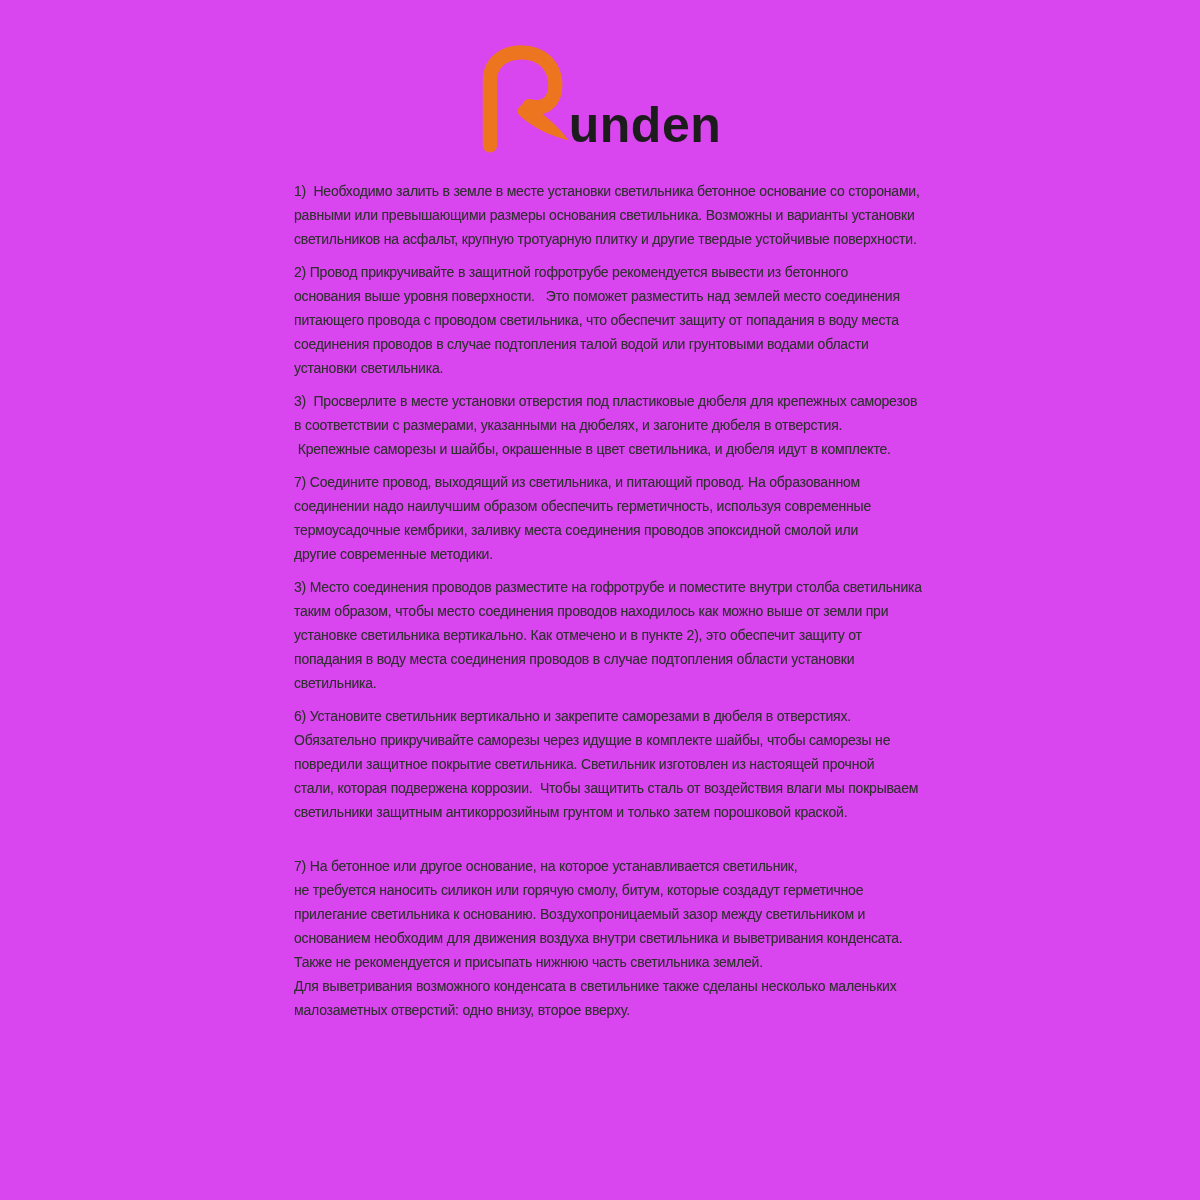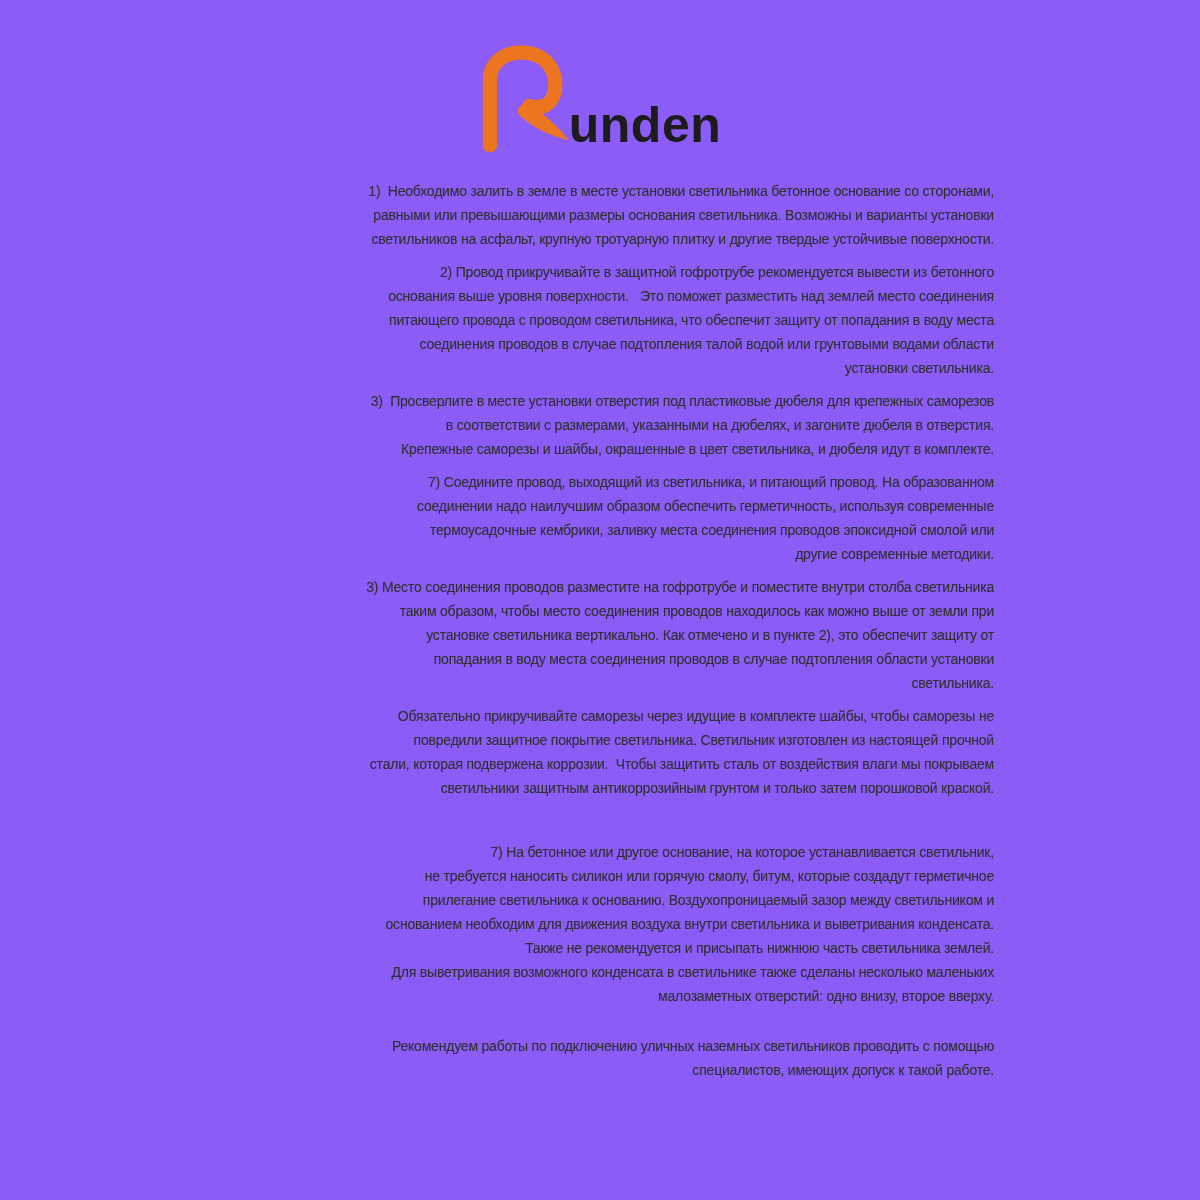--- a/index.html
+++ b/index.html
@@ -8,21 +8,21 @@
     --logo-dark:#1c1c1c;
   }
   *{margin:0;padding:0;box-sizing:border-box;}
   html,body{background:#ffffff;}
   body{
     width:1200px;height:1200px;
     font-family:"Liberation Sans", sans-serif;
     color:var(--ink);
     overflow:hidden;
   }
-  .page{width:1200px;height:1200px;background:#8b5cf6;position:relative;}
+  .page{width:1200px;height:1200px;background:#d946ef;position:relative;}
   .logo-block{
     padding-top:44px;
     display:flex;
     justify-content:center;
     align-items:flex-end;
   }
   .logo-r{display:block;}
   .wordmark{
     font-weight:700;
     font-size:50px;
@@ -49,24 +49,23 @@
     font-size:14px;
     line-height:24px;
     letter-spacing:-0.2px;
     color:var(--ink);
     text-shadow:0 0 0.5px rgba(48,48,48,0.30);
   }
   .para{
     white-space:pre-wrap;
     margin:0 0 9px 0;
     font-weight:400;
-    text-align:right;
   }
   .para .b{font-weight:400;}
-  .body-col .para:nth-child(7){margin-top:40px;}
+  .body-col .para:nth-child(7){margin-top:30px;}
   .body-col .para:nth-child(8){margin-top:26px;}
 </style>
 </head>
 <body>
 
 <div class="page">
 
   <div class="logo-block">
     <svg class="logo-r" width="94" height="109" viewBox="0 0 112 130" aria-hidden="true">
       <path d="M 13 121 L 13 44 C 13 20 32 10 50 10 C 76 10 91 27 91 49 C 91 70 77 79 60 74" fill="none" stroke="var(--orange)" stroke-width="17" stroke-linecap="round" stroke-linejoin="round"></path>
@@ -90,28 +89,27 @@
  Крепежные саморезы и шайбы, окрашенные в цвет светильника, и дюбеля идут в комплекте.</span></p>
       <p class="para"><span>7) Соедините провод, выходящий из светильника, и питающий провод. </span><span class="b">На образованном
 соединении надо наилучшим образом обеспечить герметичность, используя современные
 термоусадочные кембрики, заливку места соединения проводов эпоксидной смолой или
 другие современные методики.</span></p>
       <p class="para"><span>3) Место соединения проводов разместите на гофротрубе и </span><span class="b">поместите внутри столба светильника
 таким образом, чтобы место соединения проводов находилось как можно выше от земли при
 установке светильника вертикально.</span><span> Как отмечено и в пункте 2), это обеспечит защиту от
 попадания в воду места соединения проводов в случае подтопления области установки
 светильника.</span></p>
-      <p class="para"><span class="b">Обязательно прикручивайте саморезы через идущие в комплекте шайбы, чтобы саморезы не
+      <p class="para"><span>6) Установите светильник вертикально и закрепите саморезами в дюбеля в отверстиях.
+</span><span class="b">Обязательно прикручивайте саморезы через идущие в комплекте шайбы, чтобы саморезы не
 повредили защитное покрытие светильника.</span><span> Светильник изготовлен из настоящей прочной
 стали, которая подвержена коррозии.  Чтобы защитить сталь от воздействия влаги мы покрываем
 светильники защитным антикоррозийным грунтом и только затем порошковой краской.</span></p>
       <p class="para"><span>7) </span><span class="b">На бетонное или другое основание, на которое устанавливается светильник,
 не требуется наносить силикон или горячую смолу, битум,</span><span> которые создадут герметичное
 прилегание светильника к основанию. Воздухопроницаемый зазор между светильником и
 основанием необходим для движения воздуха внутри светильника и выветривания конденсата.
 Также не рекомендуется и присыпать нижнюю часть светильника землей.
 Для выветривания возможного конденсата в светильнике также сделаны несколько маленьких
 малозаметных отверстий: одно внизу, второе вверху.</span></p>
-      <p class="para"><span class="b">Рекомендуем работы по подключению уличных наземных светильников проводить с помощью
-специалистов, имеющих допуск к такой работе.</span></p>
     </div>
 
 </div>
 
 </body></html>

